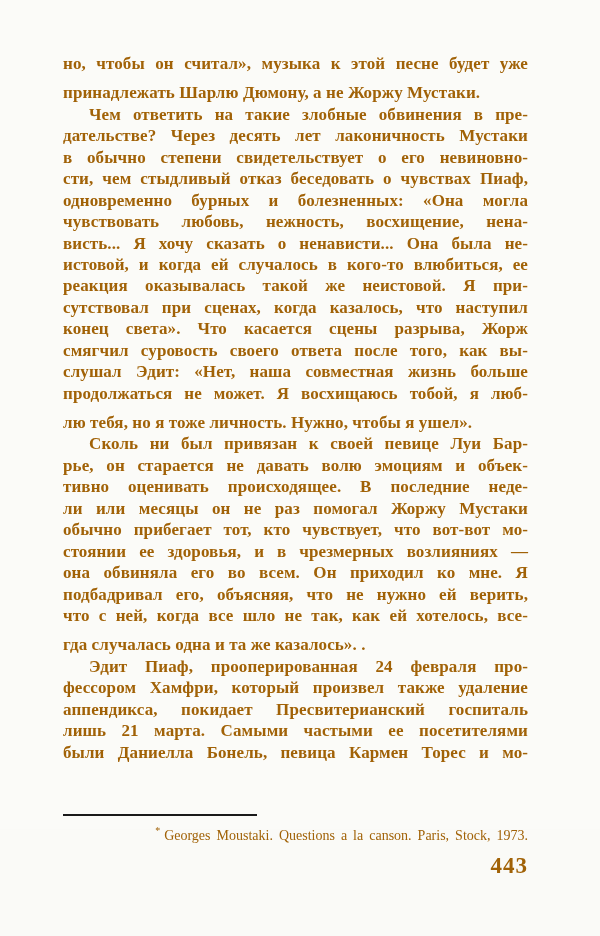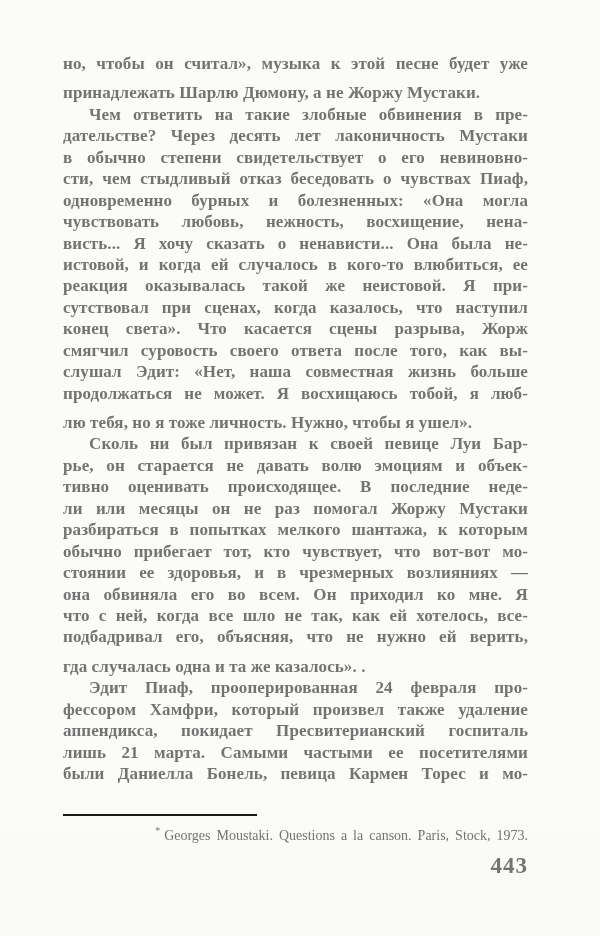--- a/index.html
+++ b/index.html
@@ -8,21 +8,21 @@
     width: 600px;
     height: 936px;
     background: #fafaf7;
     overflow: hidden;
   }
   .page {
     position: relative;
     width: 600px;
     height: 829px;
     background: #fbfbf8;
-    color: #737373;
+    color: #a16207;
     font-family: "Liberation Serif", "DejaVu Serif", serif;
   }
   .text-block {
     position: absolute;
     left: 63px;
     top: 53px;
     width: 465px;
     font-size: 17px;
     font-weight: bold;
     line-height: 21.45px;
@@ -99,26 +99,25 @@
       <div class="line">сутствовал при сценах, когда казалось, что наступил</div>
       <div class="line">конец света». Что касается сцены разрыва, Жорж</div>
       <div class="line">смягчил суровость своего ответа после того, как вы-</div>
       <div class="line">слушал Эдит: «Нет, наша совместная жизнь больше</div>
       <div class="line">продолжаться не может. Я восхищаюсь тобой, я люб-</div>
       <div class="line para-end">лю тебя, но я тоже личность. Нужно, чтобы я ушел».</div>
       <div class="line indent">Сколь ни был привязан к своей певице Луи Бар-</div>
       <div class="line">рье, он старается не давать волю эмоциям и объек-</div>
       <div class="line">тивно оценивать происходящее. В последние неде-</div>
       <div class="line">ли или месяцы он не раз помогал Жоржу Мустаки</div>
-      <div class="line">разбираться в попытках мелкого шантажа, к которым</div>
       <div class="line">обычно прибегает тот, кто чувствует, что вот-вот мо-</div>
       <div class="line">стоянии ее здоровья, и в чрезмерных возлияниях —</div>
       <div class="line">она обвиняла его во всем. Он приходил ко мне. Я</div>
+      <div class="line">подбадривал его, объясняя, что не нужно ей верить,</div>
       <div class="line">что с ней, когда все шло не так, как ей хотелось, все-</div>
-      <div class="line">подбадривал его, объясняя, что не нужно ей верить,</div>
       <div class="line para-end">гда случалась одна и та же казалось». .</div>
       <div class="line indent">Эдит Пиаф, прооперированная 24 февраля про-</div>
       <div class="line">фессором Хамфри, который произвел также удаление</div>
       <div class="line">аппендикса, покидает Пресвитерианский госпиталь</div>
       <div class="line">лишь 21 марта. Самыми частыми ее посетителями</div>
       <div class="line">были Даниелла Бонель, певица Кармен Торес и мо-</div>
     </div>
 
   <div class="footnote-rule"></div>
 

